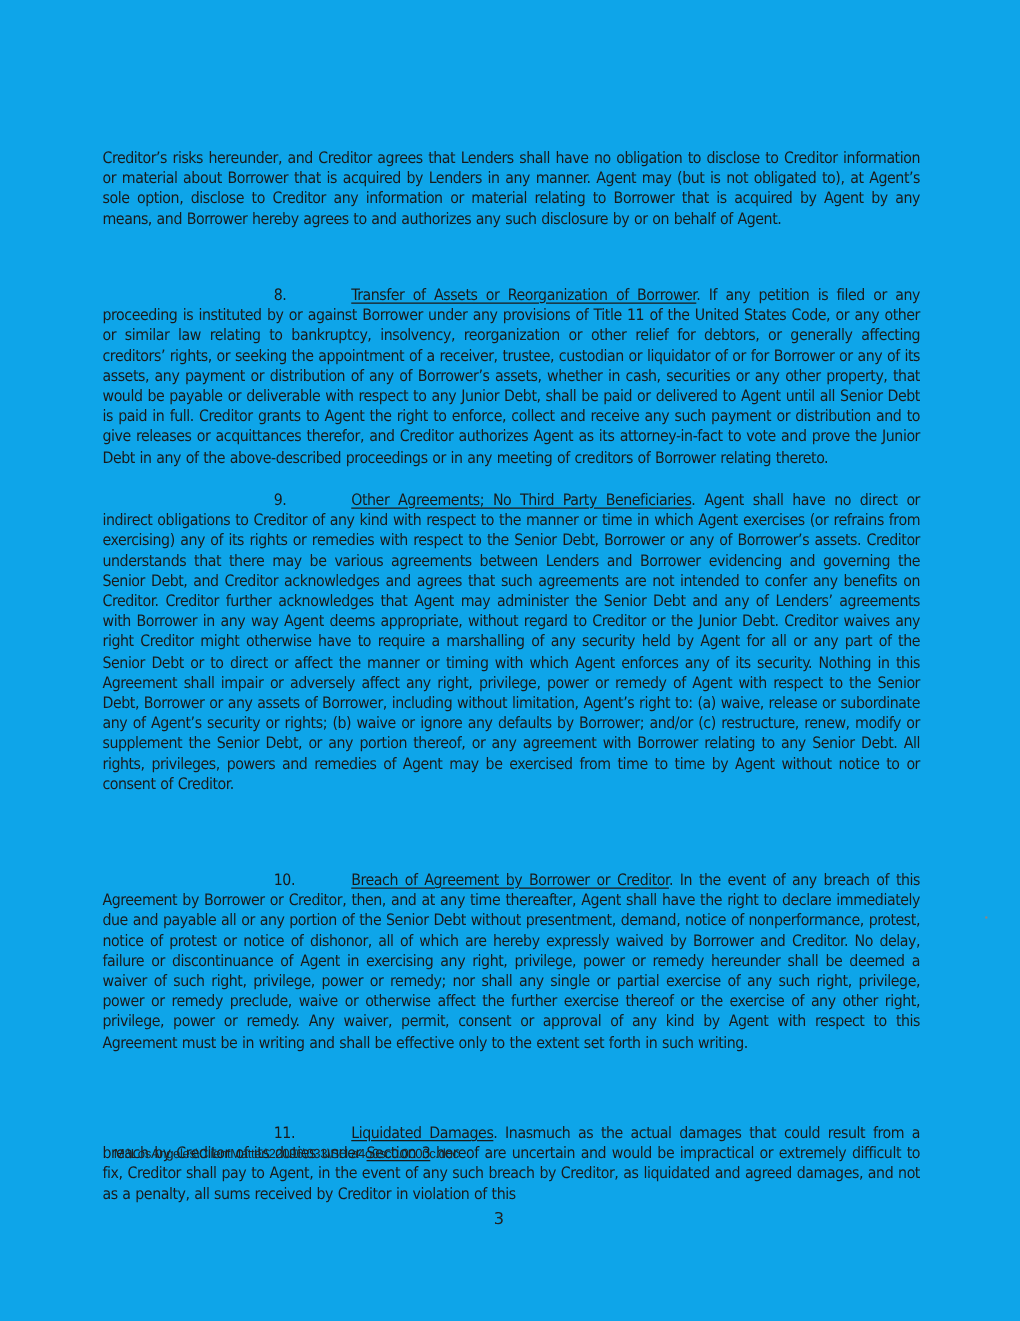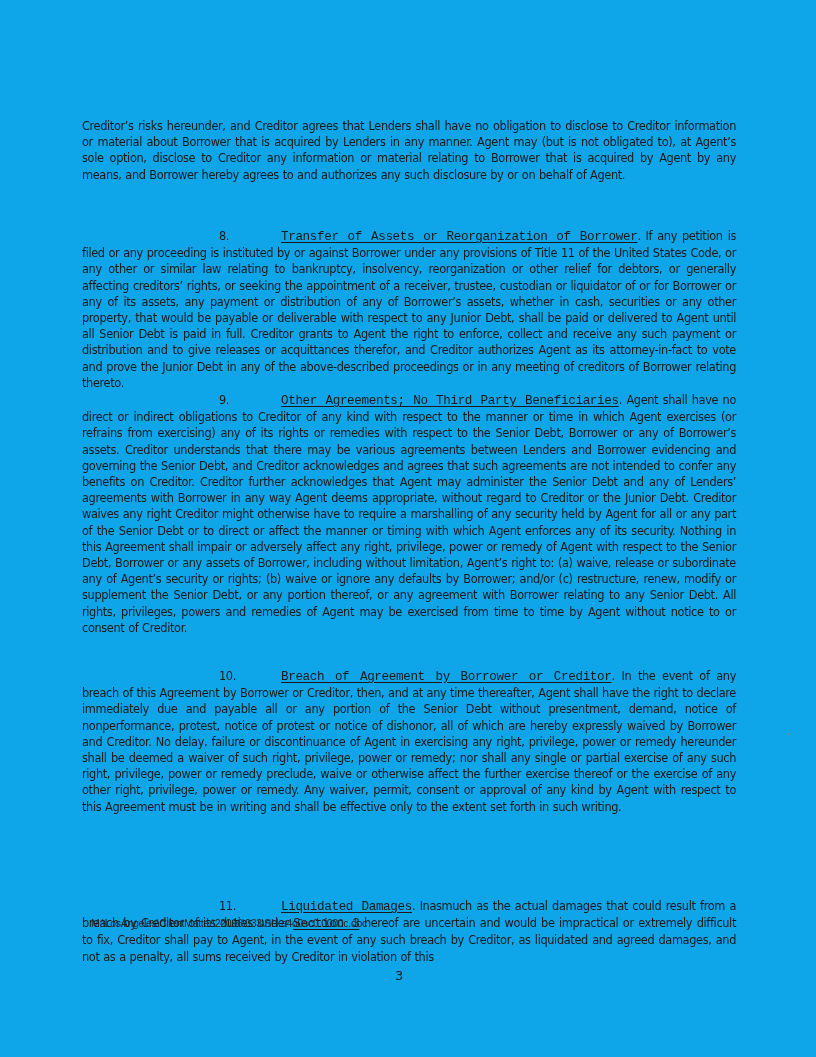--- a/index.html
+++ b/index.html
@@ -10,25 +10,25 @@
     font-family: "DejaVu Sans", sans-serif;
   }
   .body-text {
     position: absolute; left: 82px; width: 654px;
     font-size: 12.6px; line-height: 16.2px; text-align: justify;
     letter-spacing: -0.35px; word-spacing: 0.5px;
     font-stretch: condensed;
   }
   .para { margin: 0; }
   .sec-num { display: inline-block; width: 62px; margin-left: 137px; }
-  .sec-title { text-decoration: underline; text-underline-offset: 2px; font-family: Liberation Mono, monospace; }
+  .sec-title { text-decoration: underline; text-underline-offset: 2px; }
   .p1 { top: 118px; }
   .p8 { top: 228px; }
   .p9 { top: 392px; }
-  .p10 { top: 668px; }
+  .p10 { top: 696px; }
   .p11 { top: 898px; }
   .footer {
     position: absolute; left: 91px; top: 917px;
     font-size: 10.5px; color: #222; letter-spacing: -0.3px;
     font-family: Liberation Sans, sans-serif;
   }
   .page-number {
     position: absolute; left: 395px; top: 968px;
     font-size: 13px; color: #222;
     font-family: "DejaVu Sans", sans-serif;

